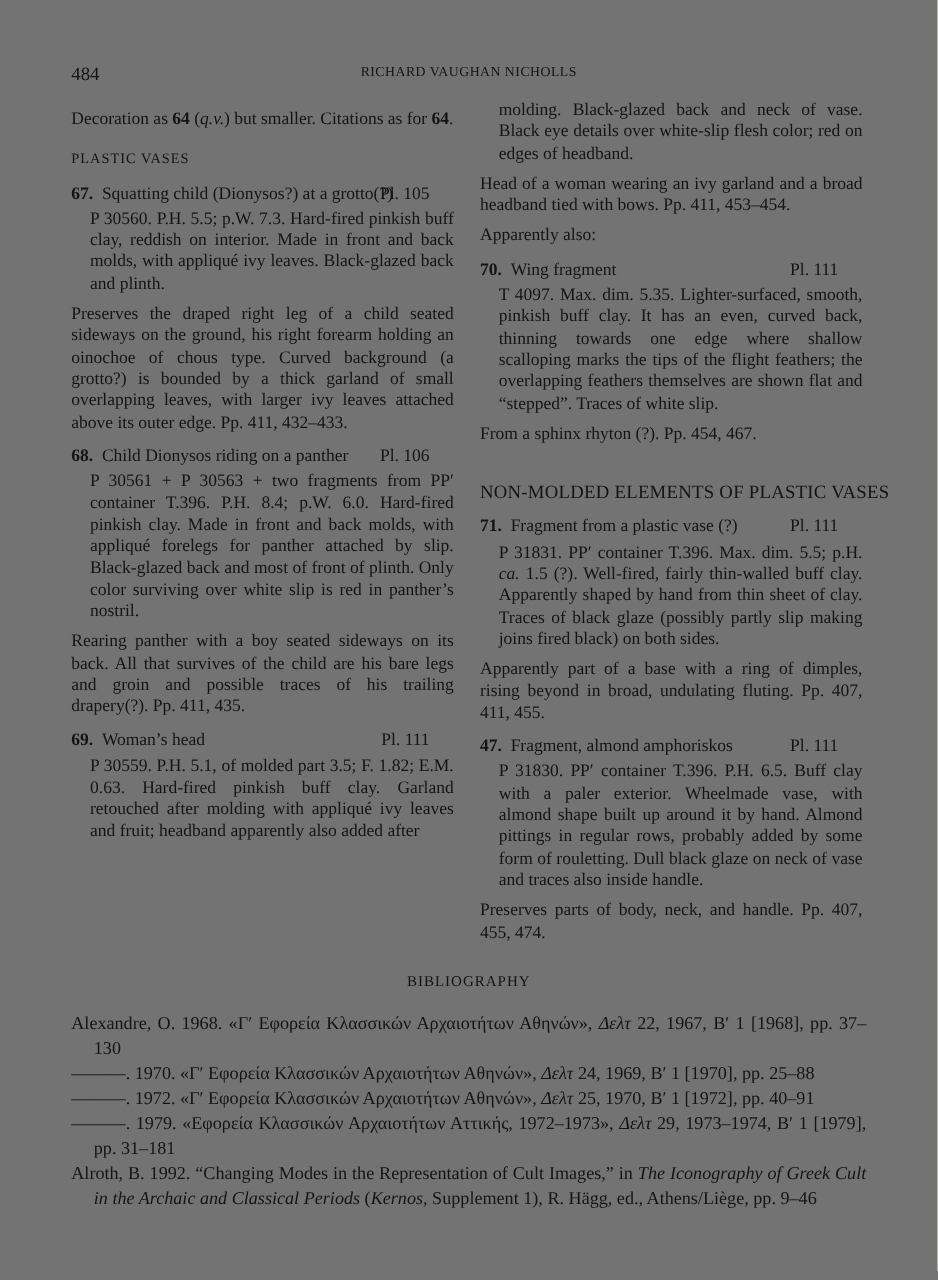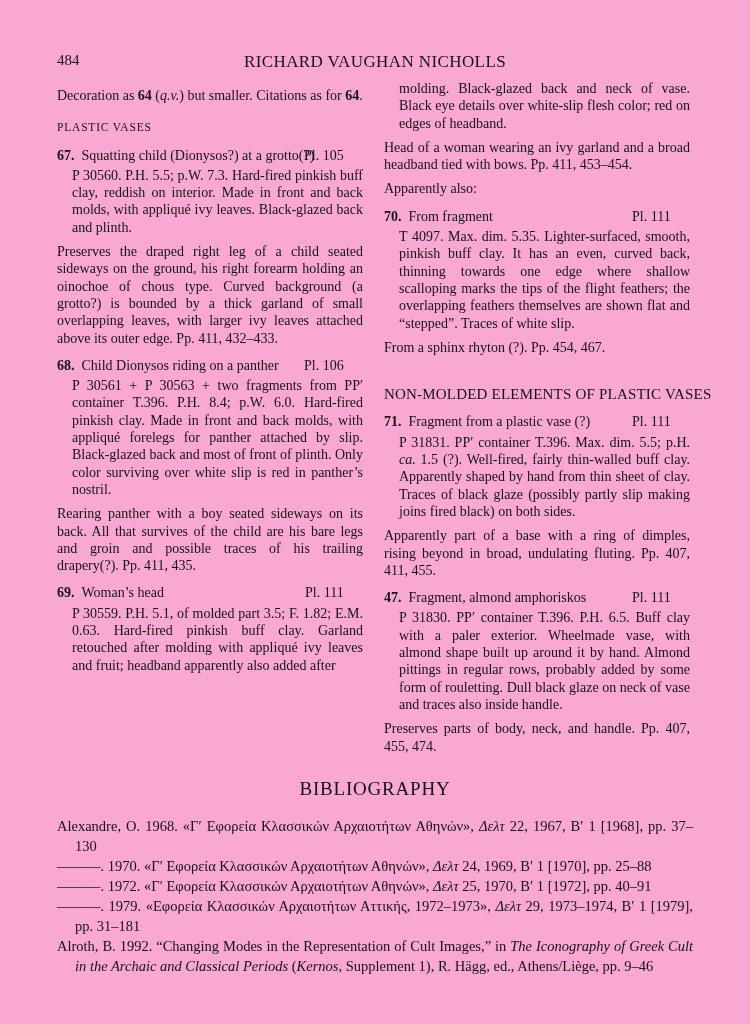--- a/index.html
+++ b/index.html
@@ -1,28 +1,28 @@
 <!DOCTYPE html>
 <html><head>
 <meta charset="utf-8">
 <style>
   html,body { margin:0; padding:0; background:#e8e8e6; }
   .page {
     position:relative;
     width:750px; height:1024px;
     margin:0 auto;
-    background:#f9a8d4;
+    background:#737373;
     color:#141414;
     font-family:"Liberation Serif","DejaVu Serif",serif;
     overflow:hidden;
   }
   
   .running-header { position:absolute; top:52px; left:57px; width:636px; height:20px; }
   .pageno { position:absolute; left:0; top:0; font-size:15px; }
-  .running-title { display:block; text-align:center; font-size:17px; letter-spacing:0.4px; }
+  .running-title { display:block; text-align:center; font-size:11px; letter-spacing:0.4px; }
 
   
   .columns { position:absolute; top:80px; left:57px; width:633px; display:flex; gap:21px; }
   .col { width:306px; font-size:14px; line-height:17.3px; }
   .col p { margin:7px 0; text-align:justify; }
   .desc { padding-left:15px; }
   .comment {}
   .lead { margin-top:0 !important; }
 
   .sc-heading {
@@ -37,21 +37,21 @@
   }
 
   .entry { margin-top:10px; }
   .entry-head { padding-left:38px; text-indent:-38px; text-align:left; }
   .entry-num { font-weight:bold; margin-right:7px; }
   .plate { float:right; }
   .entry .desc { margin:3px 0 7px; }
 
   
   .bibliography { position:absolute; top:778px; left:57px; width:636px; }
-  .bib-heading { margin:0 0 16px; text-align:center; font-size:19px; font-weight:normal; letter-spacing:0.8px; }
+  .bib-heading { margin:0 0 16px; text-align:center; font-size:12px; font-weight:normal; letter-spacing:0.8px; }
   .bib-entry {
     font-size:14.5px; line-height:20px;
     text-align:justify;
     padding-left:18px; text-indent:-18px;
     margin:0;
   }
 
   .seg-b { font-weight:bold; }
   .seg-i { font-style:italic; }
 </style>
@@ -96,21 +96,21 @@
       </div>
     </div>
 
     <div class="col">
       <p class="desc lead">molding. Black-glazed back and neck of vase. Black eye details over white-slip flesh color; red on edges of headband.</p>
       <p class="comment">Head of a woman wearing an ivy garland and a broad headband tied with bows. Pp. 411, 453–454.</p>
       <p class="comment">Apparently also:</p>
 
       <div class="entry">
         <div class="entry-head">
-          <span class="plate">Pl. 111</span><span class="entry-num">70.</span><span class="entry-title">From fragment</span>
+          <span class="plate">Pl. 111</span><span class="entry-num">70.</span><span class="entry-title">Wing fragment</span>
         </div>
         <p class="desc">T 4097. Max. dim. 5.35. Lighter-surfaced, smooth, pinkish buff clay. It has an even, curved back, thinning towards one edge where shallow scalloping marks the tips of the flight feathers; the overlapping feathers themselves are shown flat and “stepped”. Traces of white slip.</p>
         <p class="comment">From a sphinx rhyton (?). Pp. 454, 467.</p>
       </div>
 
       <div class="section-heading">NON-MOLDED ELEMENTS OF PLASTIC VASES</div>
 
       <div class="entry">
         <div class="entry-head">
           <span class="plate">Pl. 111</span><span class="entry-num">71.</span><span class="entry-title">Fragment from a plastic vase (?)</span>

